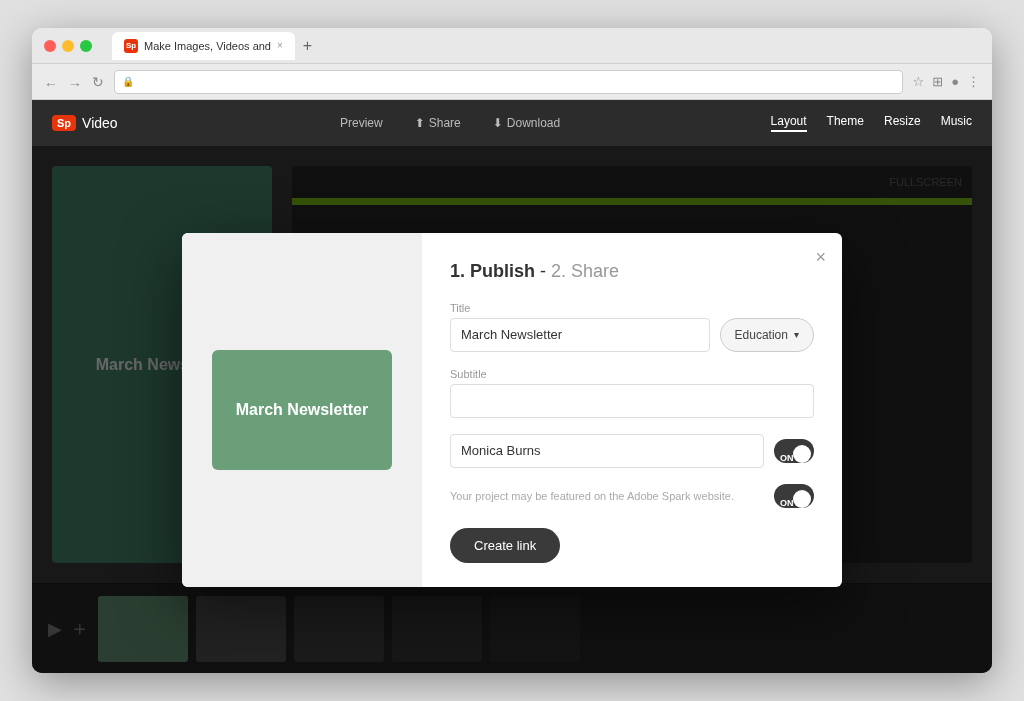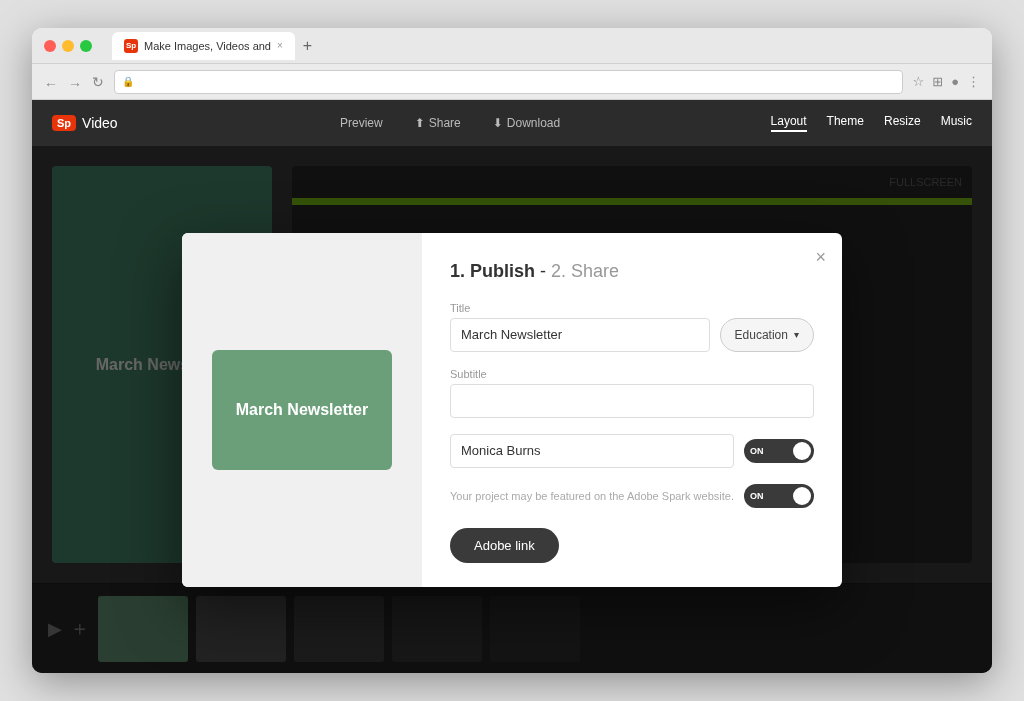--- a/index.html
+++ b/index.html
@@ -417,29 +417,29 @@
     }
 
     .form-row-author {
       display: flex;
       align-items: center;
       gap: 10px;
     }
 
     
     .toggle {
-      width: 70px;
+      width: 40px;
       height: 24px;
       background: #3a3a3a;
       border-radius: 12px;
       position: relative;
       flex-shrink: 0;
       cursor: pointer;
       display: flex;
-      align-items: center;
+      align-items: flex-end;
     }
 
     .toggle-label {
       font-size: 9px;
       color: #fff;
       font-weight: bold;
       margin-left: 6px;
     }
 
     .toggle-knob {
@@ -622,19 +622,19 @@
                   <div class="get-noticed-desc">Your project may be featured on the Adobe Spark website.</div>
                 </div>
                 <div class="toggle">
                   <span class="toggle-label">ON</span>
                   <div class="toggle-knob"></div>
                 </div>
               </div>
             </div>
 
             
-            <button class="create-link-btn">Adobe link</button>
+            <button class="create-link-btn">Create link</button>
           </div>
         </div>
       </div>
     </div>
   </div>
 </div>
 
 </body></html>

